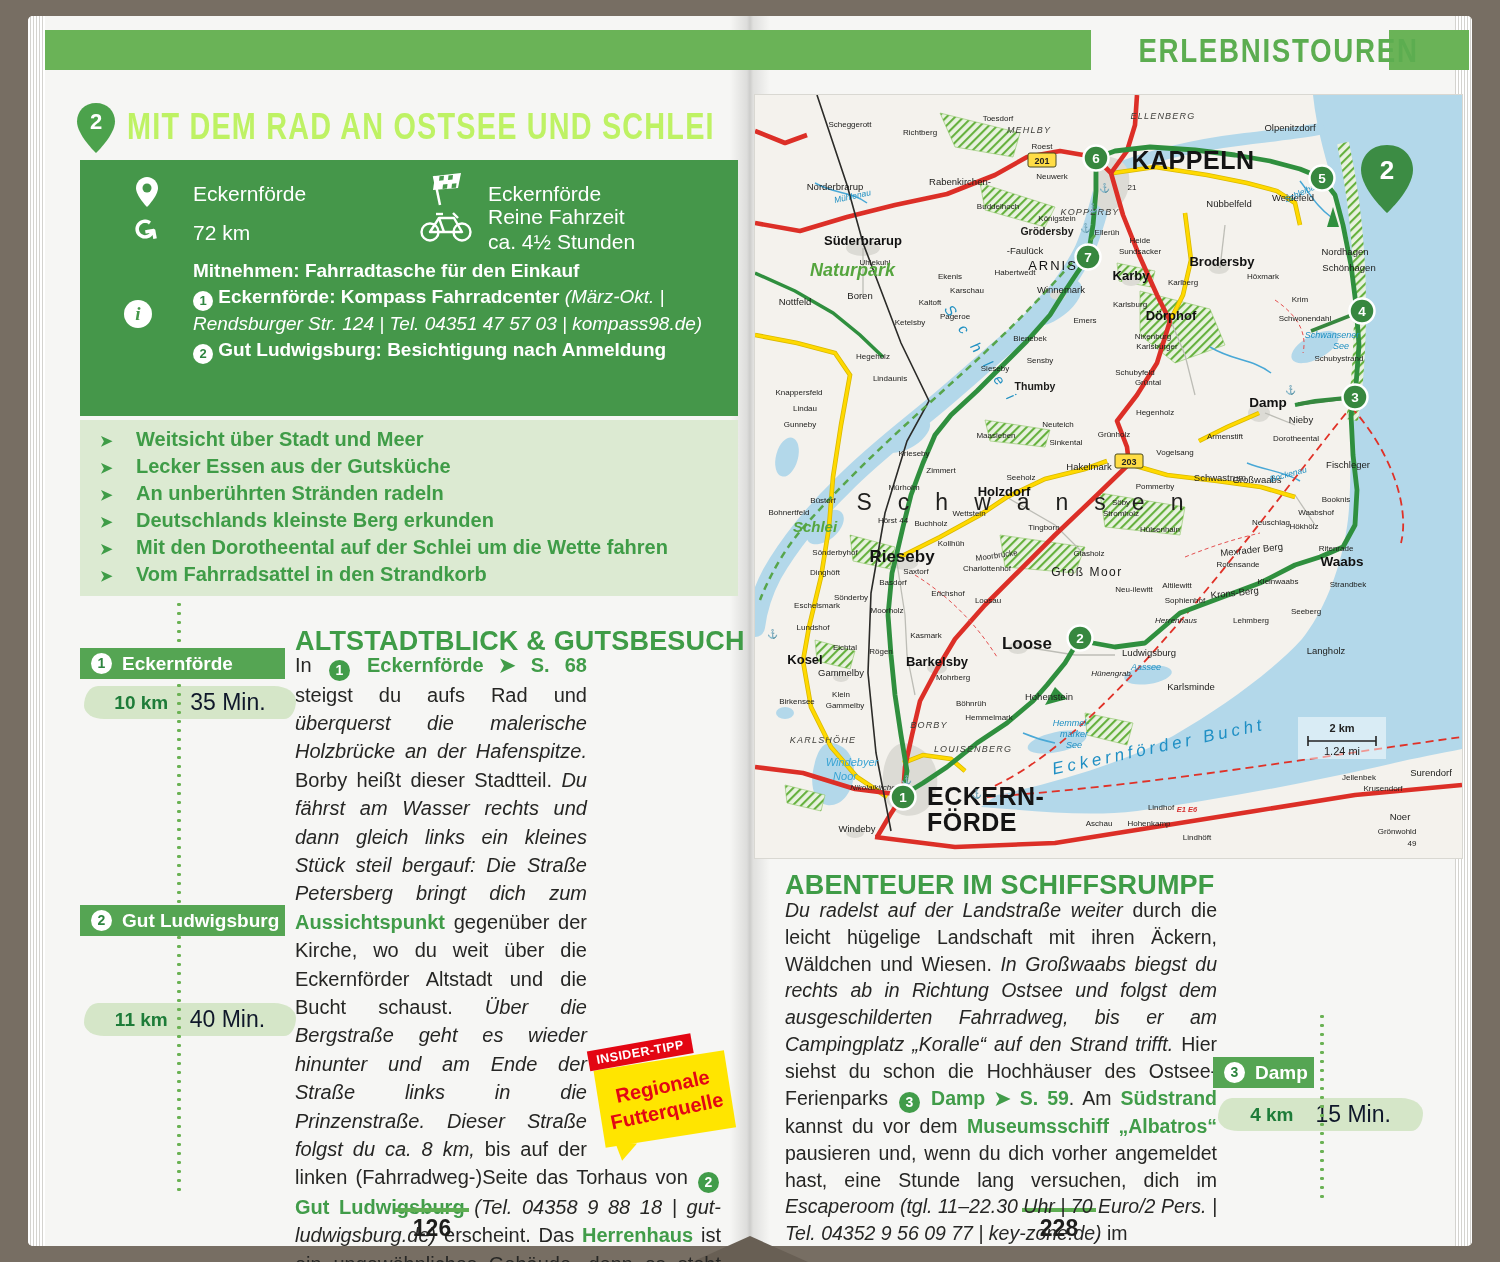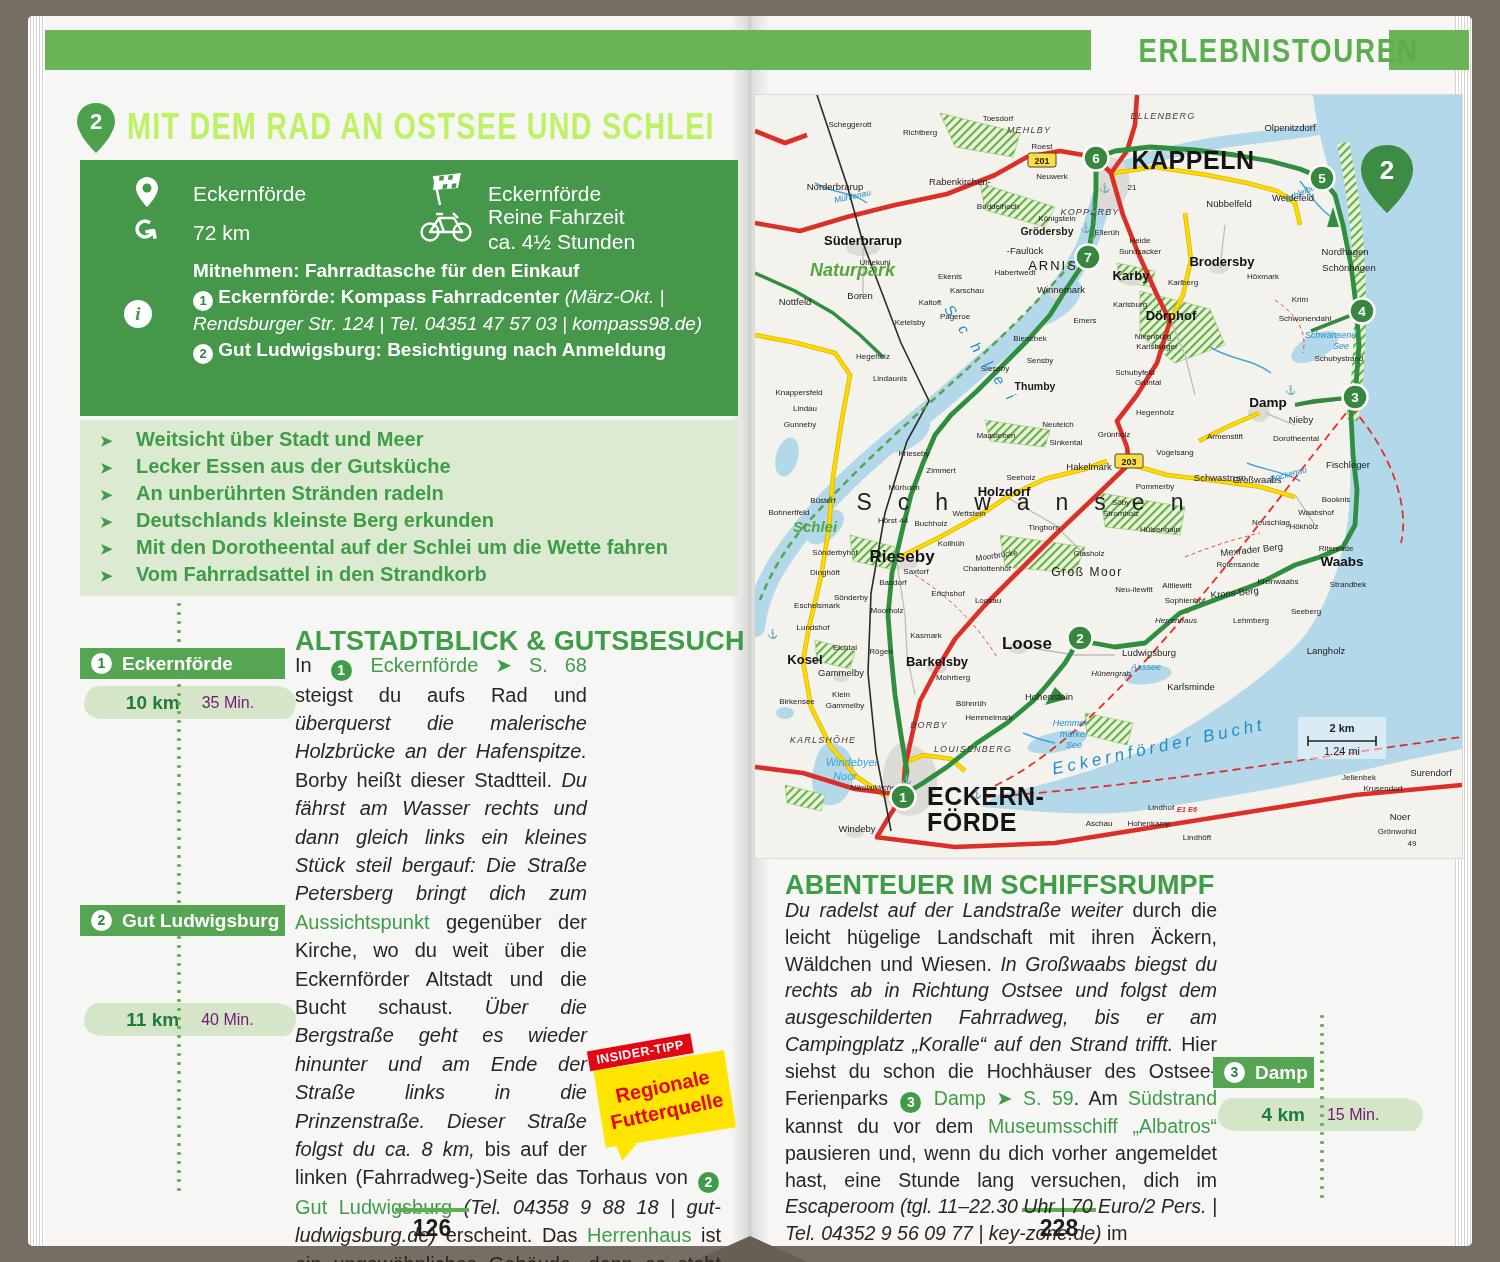--- a/index.html
+++ b/index.html
@@ -48,30 +48,30 @@
   .hl-arrow{width:36px;font-size:15px;flex:none}
 
   
   .wpbar{position:absolute;height:31px;background:#55a553;display:flex;align-items:center;padding-left:11px;box-sizing:border-box;z-index:3}
   .wpnum{display:inline-block;width:21px;height:21px;border-radius:50%;background:#fff;color:#2e8540;
     font-weight:bold;font-size:14px;line-height:21px;text-align:center;flex:none}
   .wpname{color:#fff;font-weight:bold;font-size:19px;margin-left:10px;white-space:nowrap}
   .stripe{position:absolute;height:33px;background:#d5e6c8;display:flex;align-items:center;justify-content:center;gap:22px;
     border-radius:14px 22px 12px 20px/60% 45% 55% 40%;z-index:1}
   .stripe .km{font-weight:bold;color:#1e7c39;font-size:19px}
-  .stripe .min{color:#701a75;font-size:16px}
+  .stripe .min{color:#0f172a;font-size:23px}
   .dotline{position:absolute;width:4px;z-index:2;background-image:radial-gradient(circle,#6bb254 1.7px,transparent 2px);
     background-size:4px 9px;background-repeat:repeat-y}
 
   
   .art-head{position:absolute;font-size:27px;font-weight:bold;color:#3f9c47;letter-spacing:.2px}
   .para{position:absolute;text-align:justify;color:#262624}
   .para-left{left:295px;top:651px;width:426px;font-size:20px;line-height:28.4px}
   .para-right{left:785px;top:897px;width:432px;font-size:19.5px;line-height:26.8px}
-  .seg-g{color:#419c49;font-weight:normal}
+  .seg-g{color:#419c49;font-weight:bold}
   .seg-n{display:inline-block;width:21px;height:21px;border-radius:50%;background:#419c49;color:#fff;font-weight:bold;
     font-size:14px;line-height:21px;text-align:center;vertical-align:-2.5px;margin:0 2px;font-style:normal}
   #tip-spacer{float:right;width:134px;height:120px;margin-top:392px}
 
   
   .tip{position:absolute;left:597px;top:1040px;width:136px;height:122px;transform:rotate(-6deg);z-index:5}
   .tip-ribbon{position:absolute;left:-4px;top:0;background:#e30613;color:#fff;font-weight:bold;font-size:12.5px;
     letter-spacing:.5px;padding:3px 8px;transform:rotate(-4deg);white-space:nowrap}
   .tip-bubble{position:absolute;left:2px;top:20px;width:132px;height:78px;background:#ffe500;transform:rotate(-3deg);
     display:flex;flex-direction:column;justify-content:center;align-items:center}

